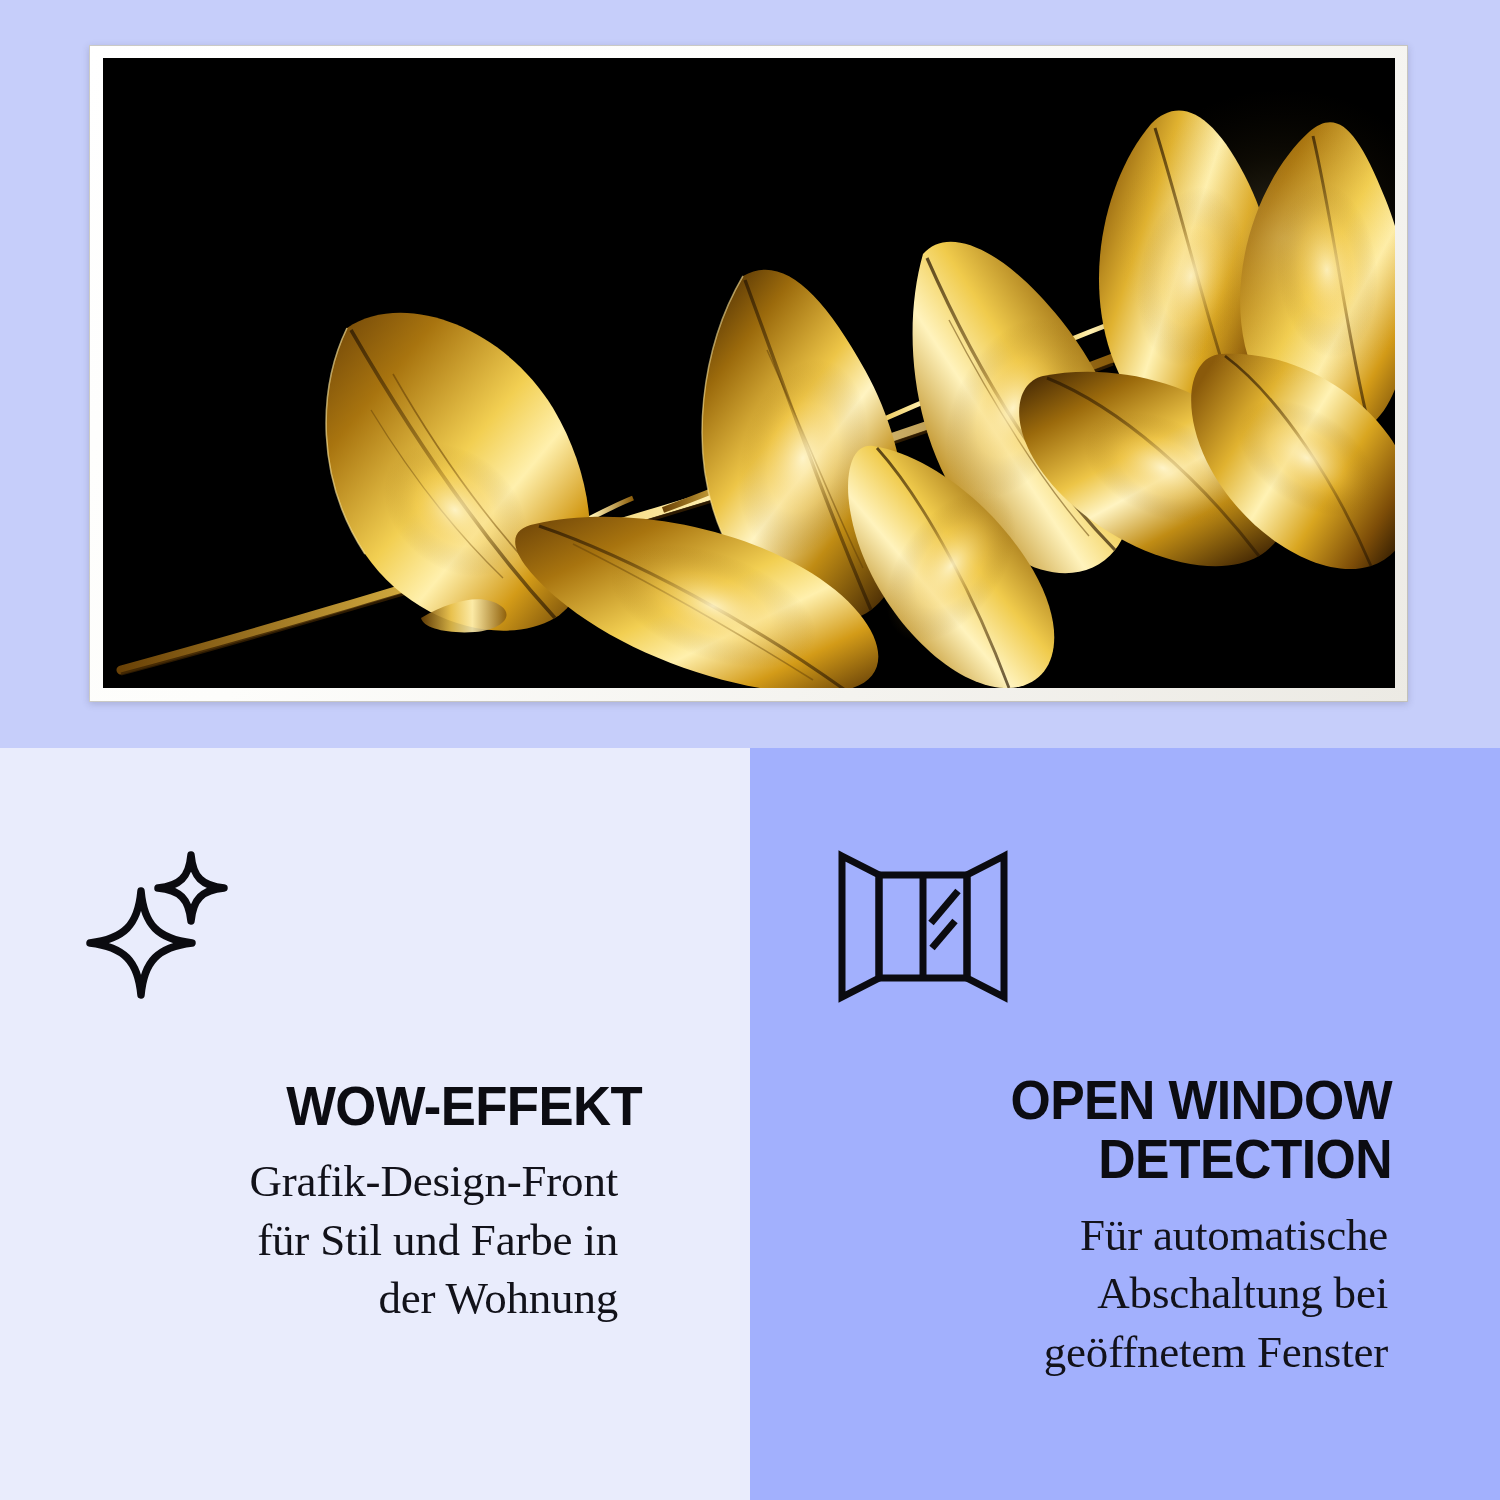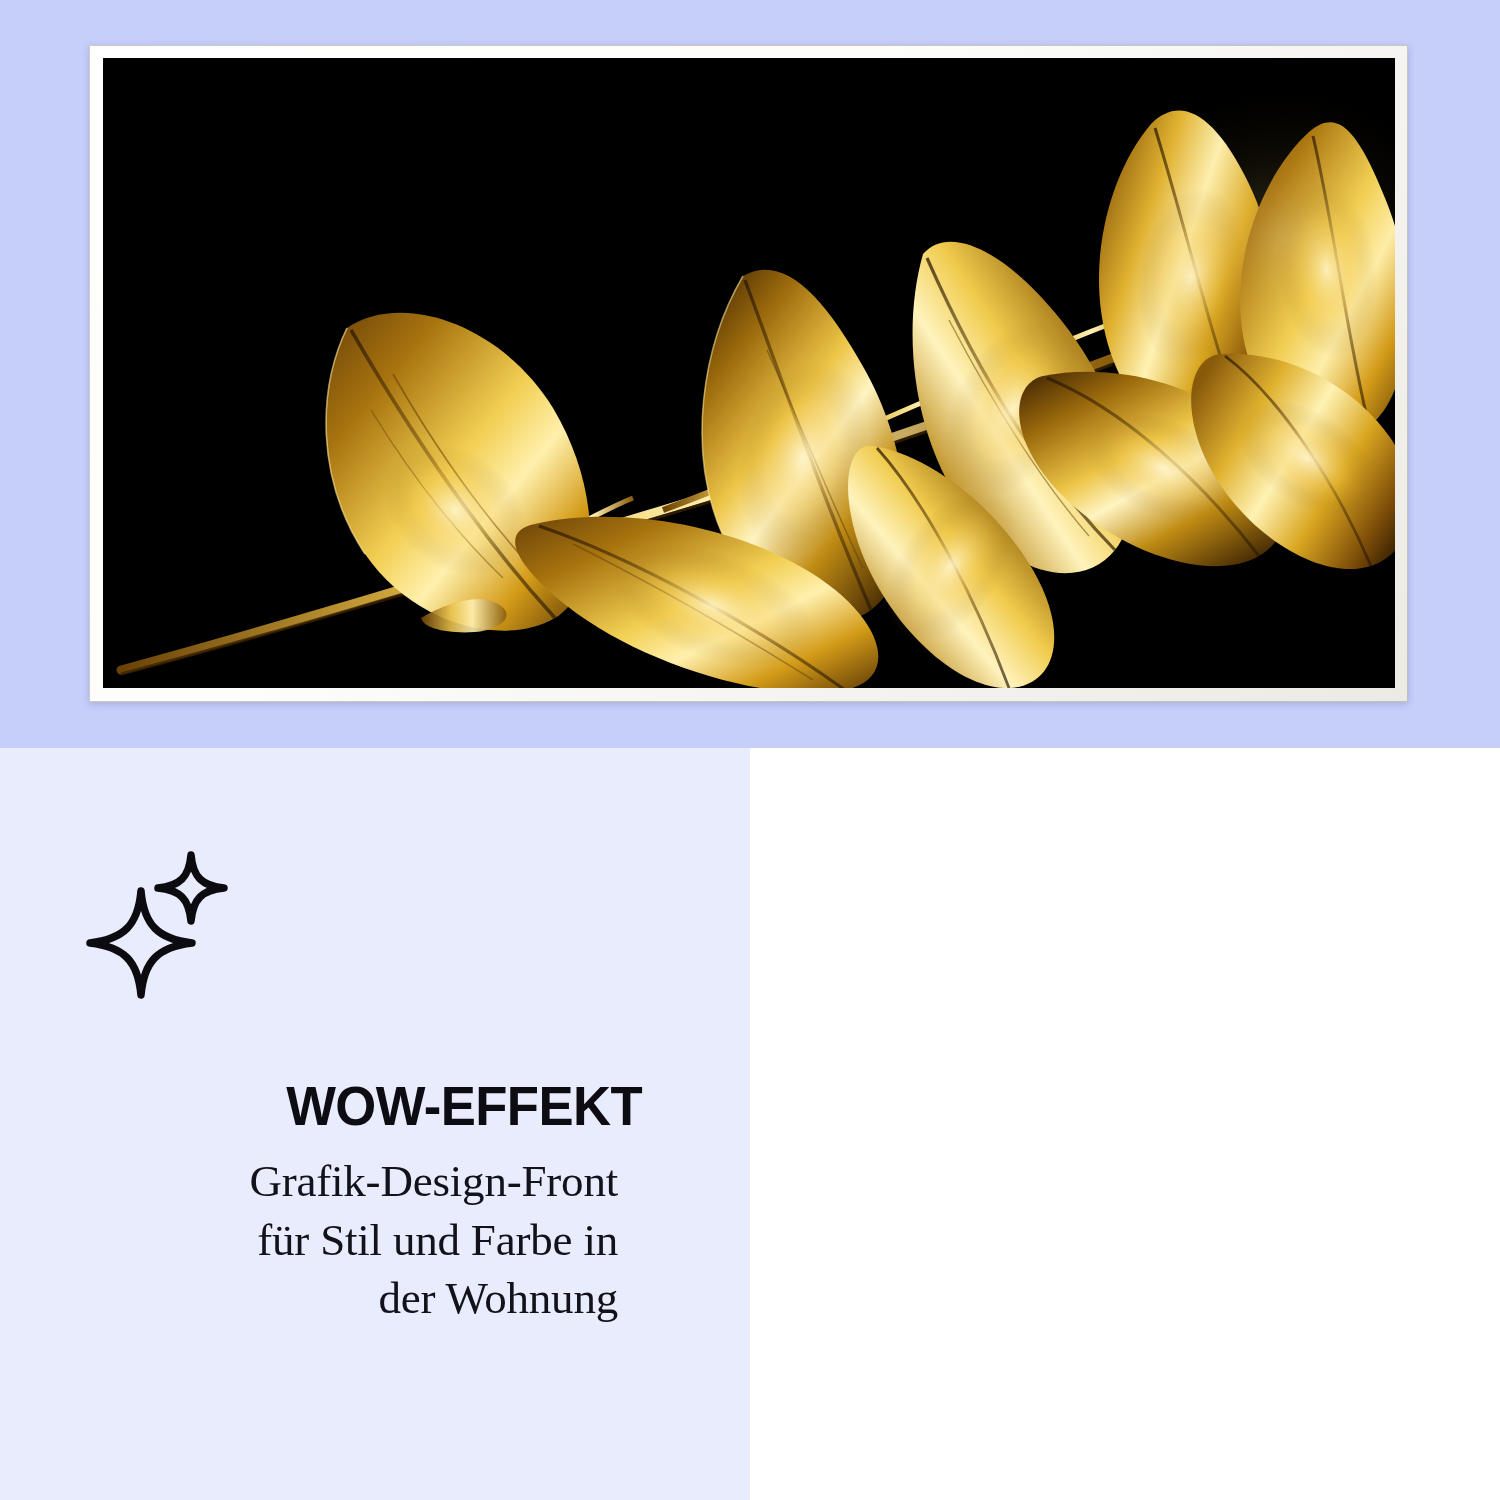--- a/index.html
+++ b/index.html
@@ -294,16 +294,42 @@
         </svg>
       </div>
 
       <h2 class="feature-title">WOW-EFFEKT</h2>
 
       <p class="feature-body">Grafik-Design-Front
 für Stil und Farbe in
 der Wohnung</p>
     </div>
 
+    <div class="panel panel--right">
+      <div class="feature-icon">
+        <svg viewBox="0 0 190 165" width="190" height="165" aria-hidden="true">
+          <g fill="none" stroke="#0b0b10" stroke-width="7" stroke-linejoin="miter" stroke-linecap="butt">
+
+            <path d="M14 12 L 51 31 L 51 134 L 14 153 Z"></path>
+
+            <path d="M176 12 L 139 31 L 139 134 L 176 153 Z"></path>
+
+            <rect x="51" y="31" width="88" height="103"></rect>
+
+            <line x1="95" y1="31" x2="95" y2="134"></line>
+
+            <line x1="130" y1="47" x2="103" y2="79"></line>
+            <line x1="127" y1="77" x2="104" y2="104"></line>
+          </g>
+        </svg>
+      </div>
+
+      <h2 class="feature-title" style="white-space: pre-line;">OPEN WINDOW
+DETECTION</h2>
+
+      <p class="feature-body">Für automatische
+Abschaltung bei
+geöffnetem Fenster</p>
+    </div>
 
   </section>
 
 </div>
 
 </body></html>

